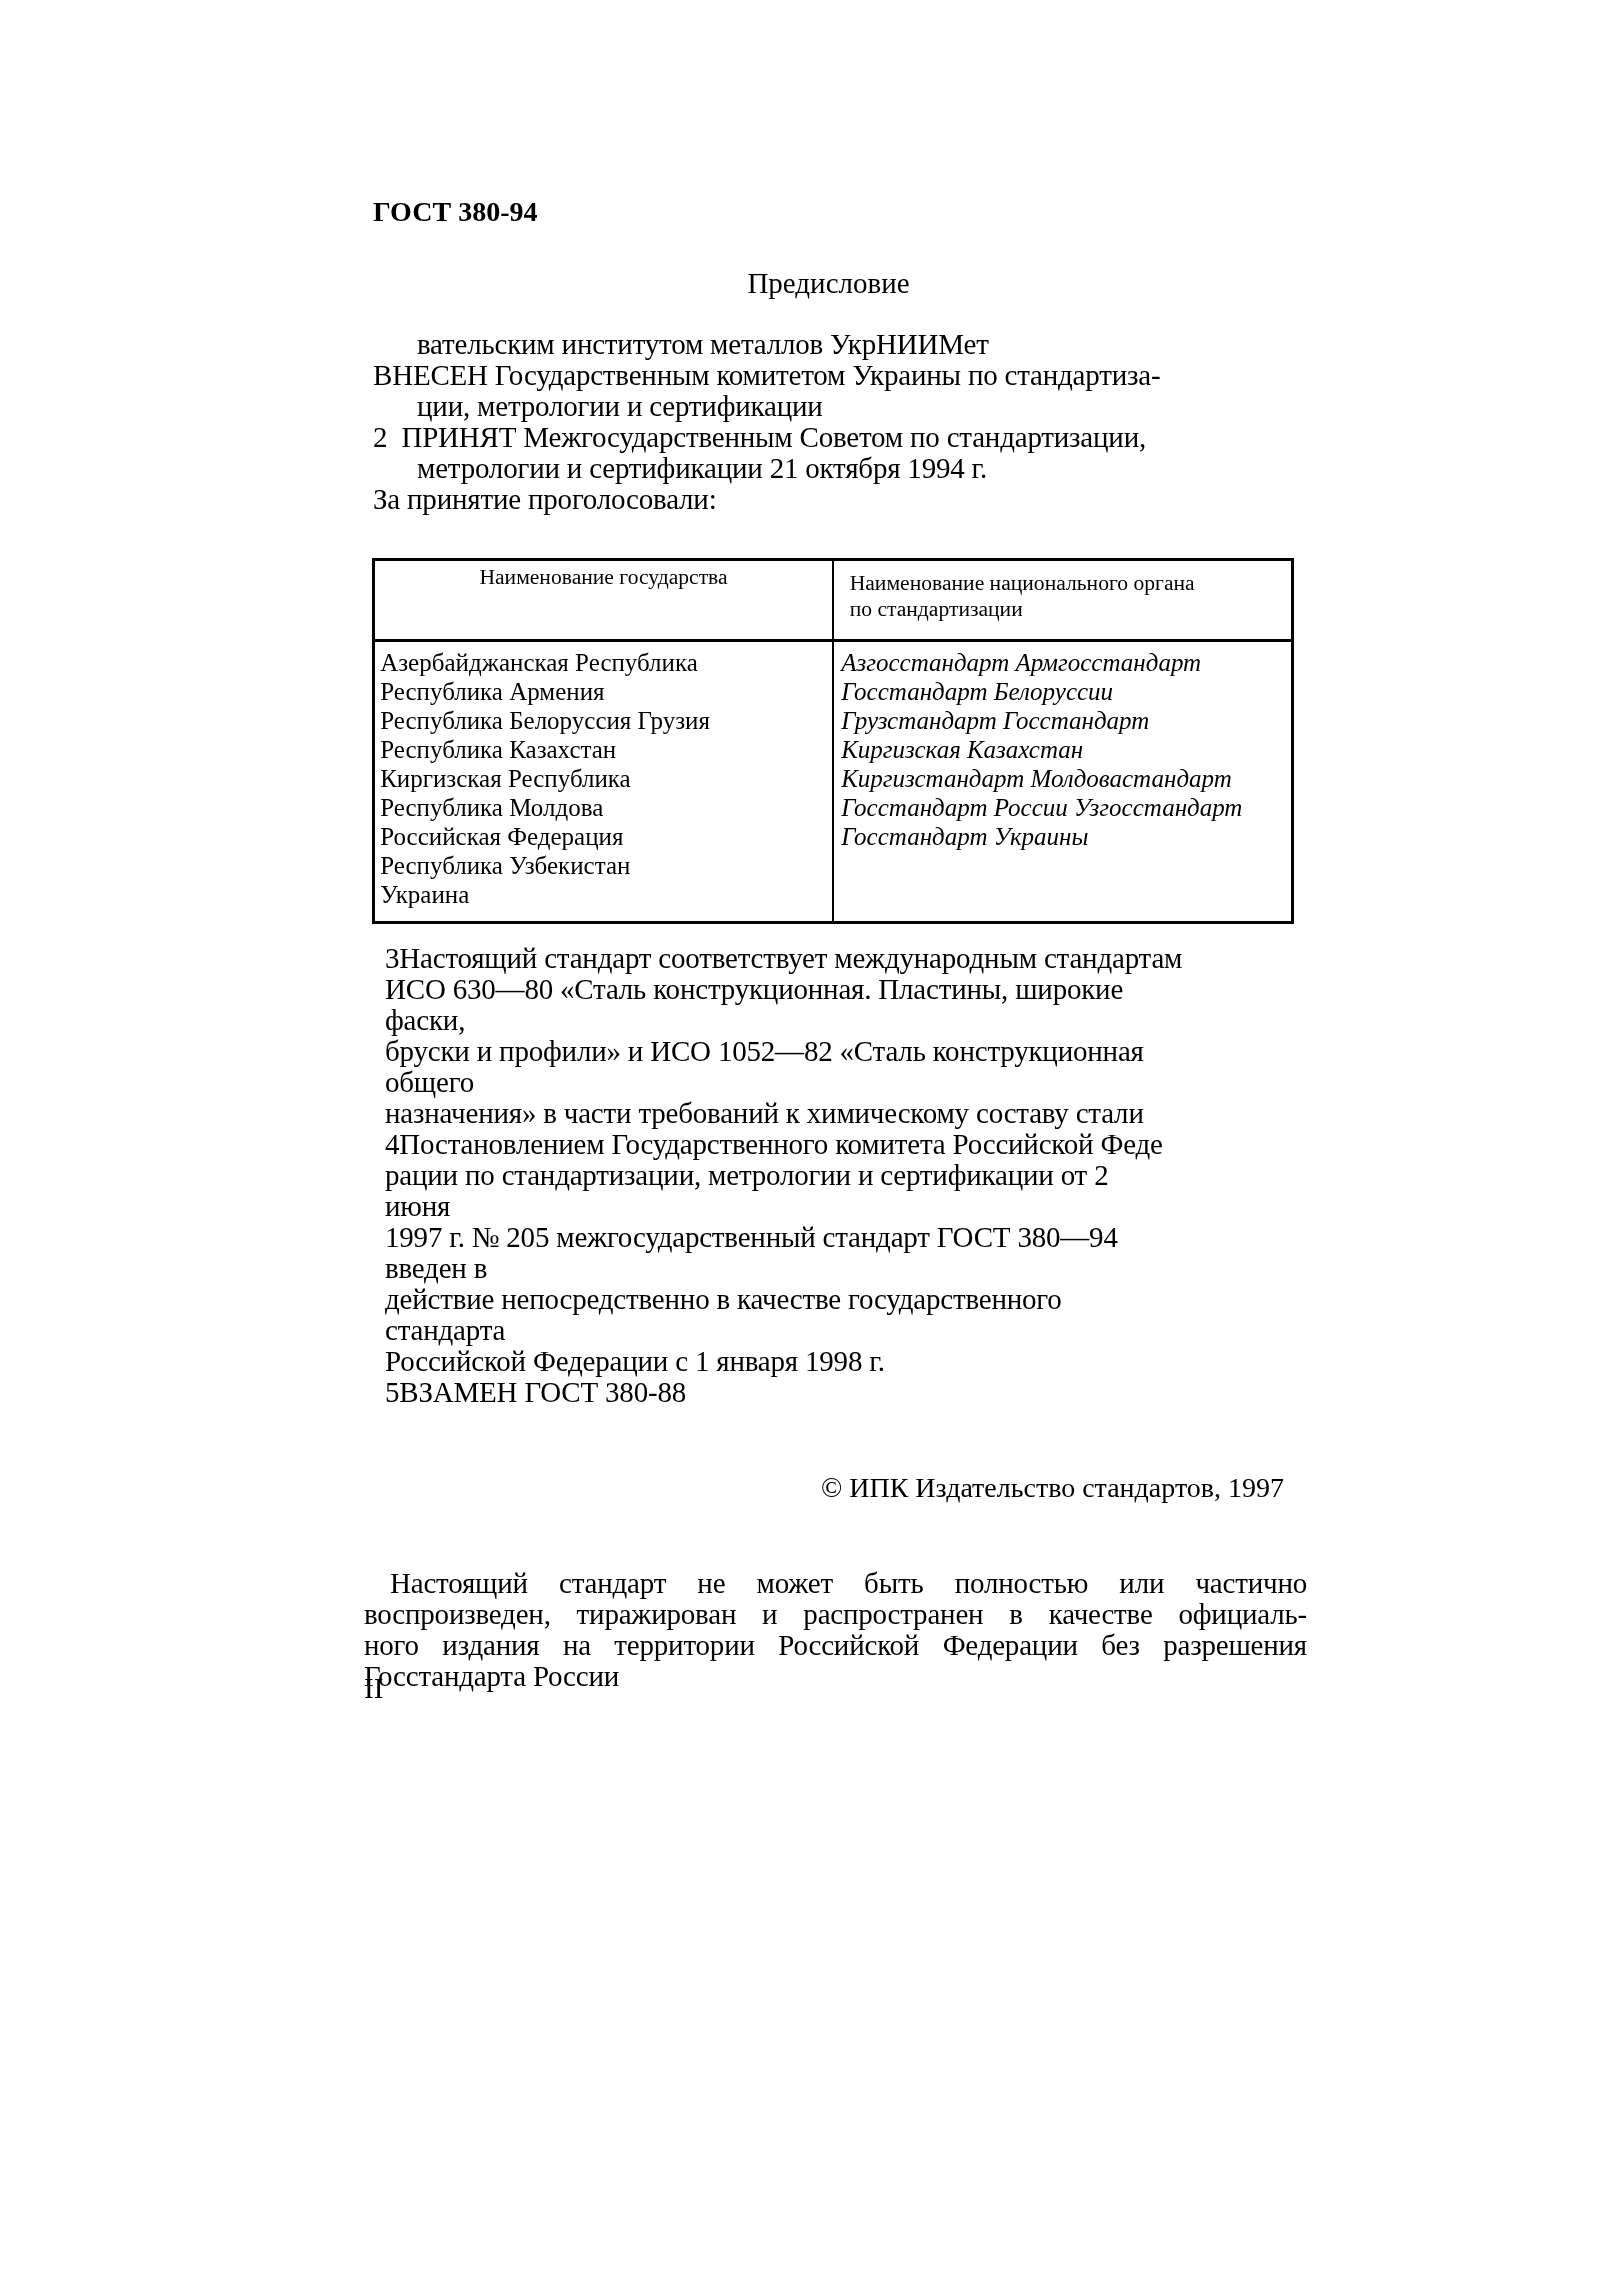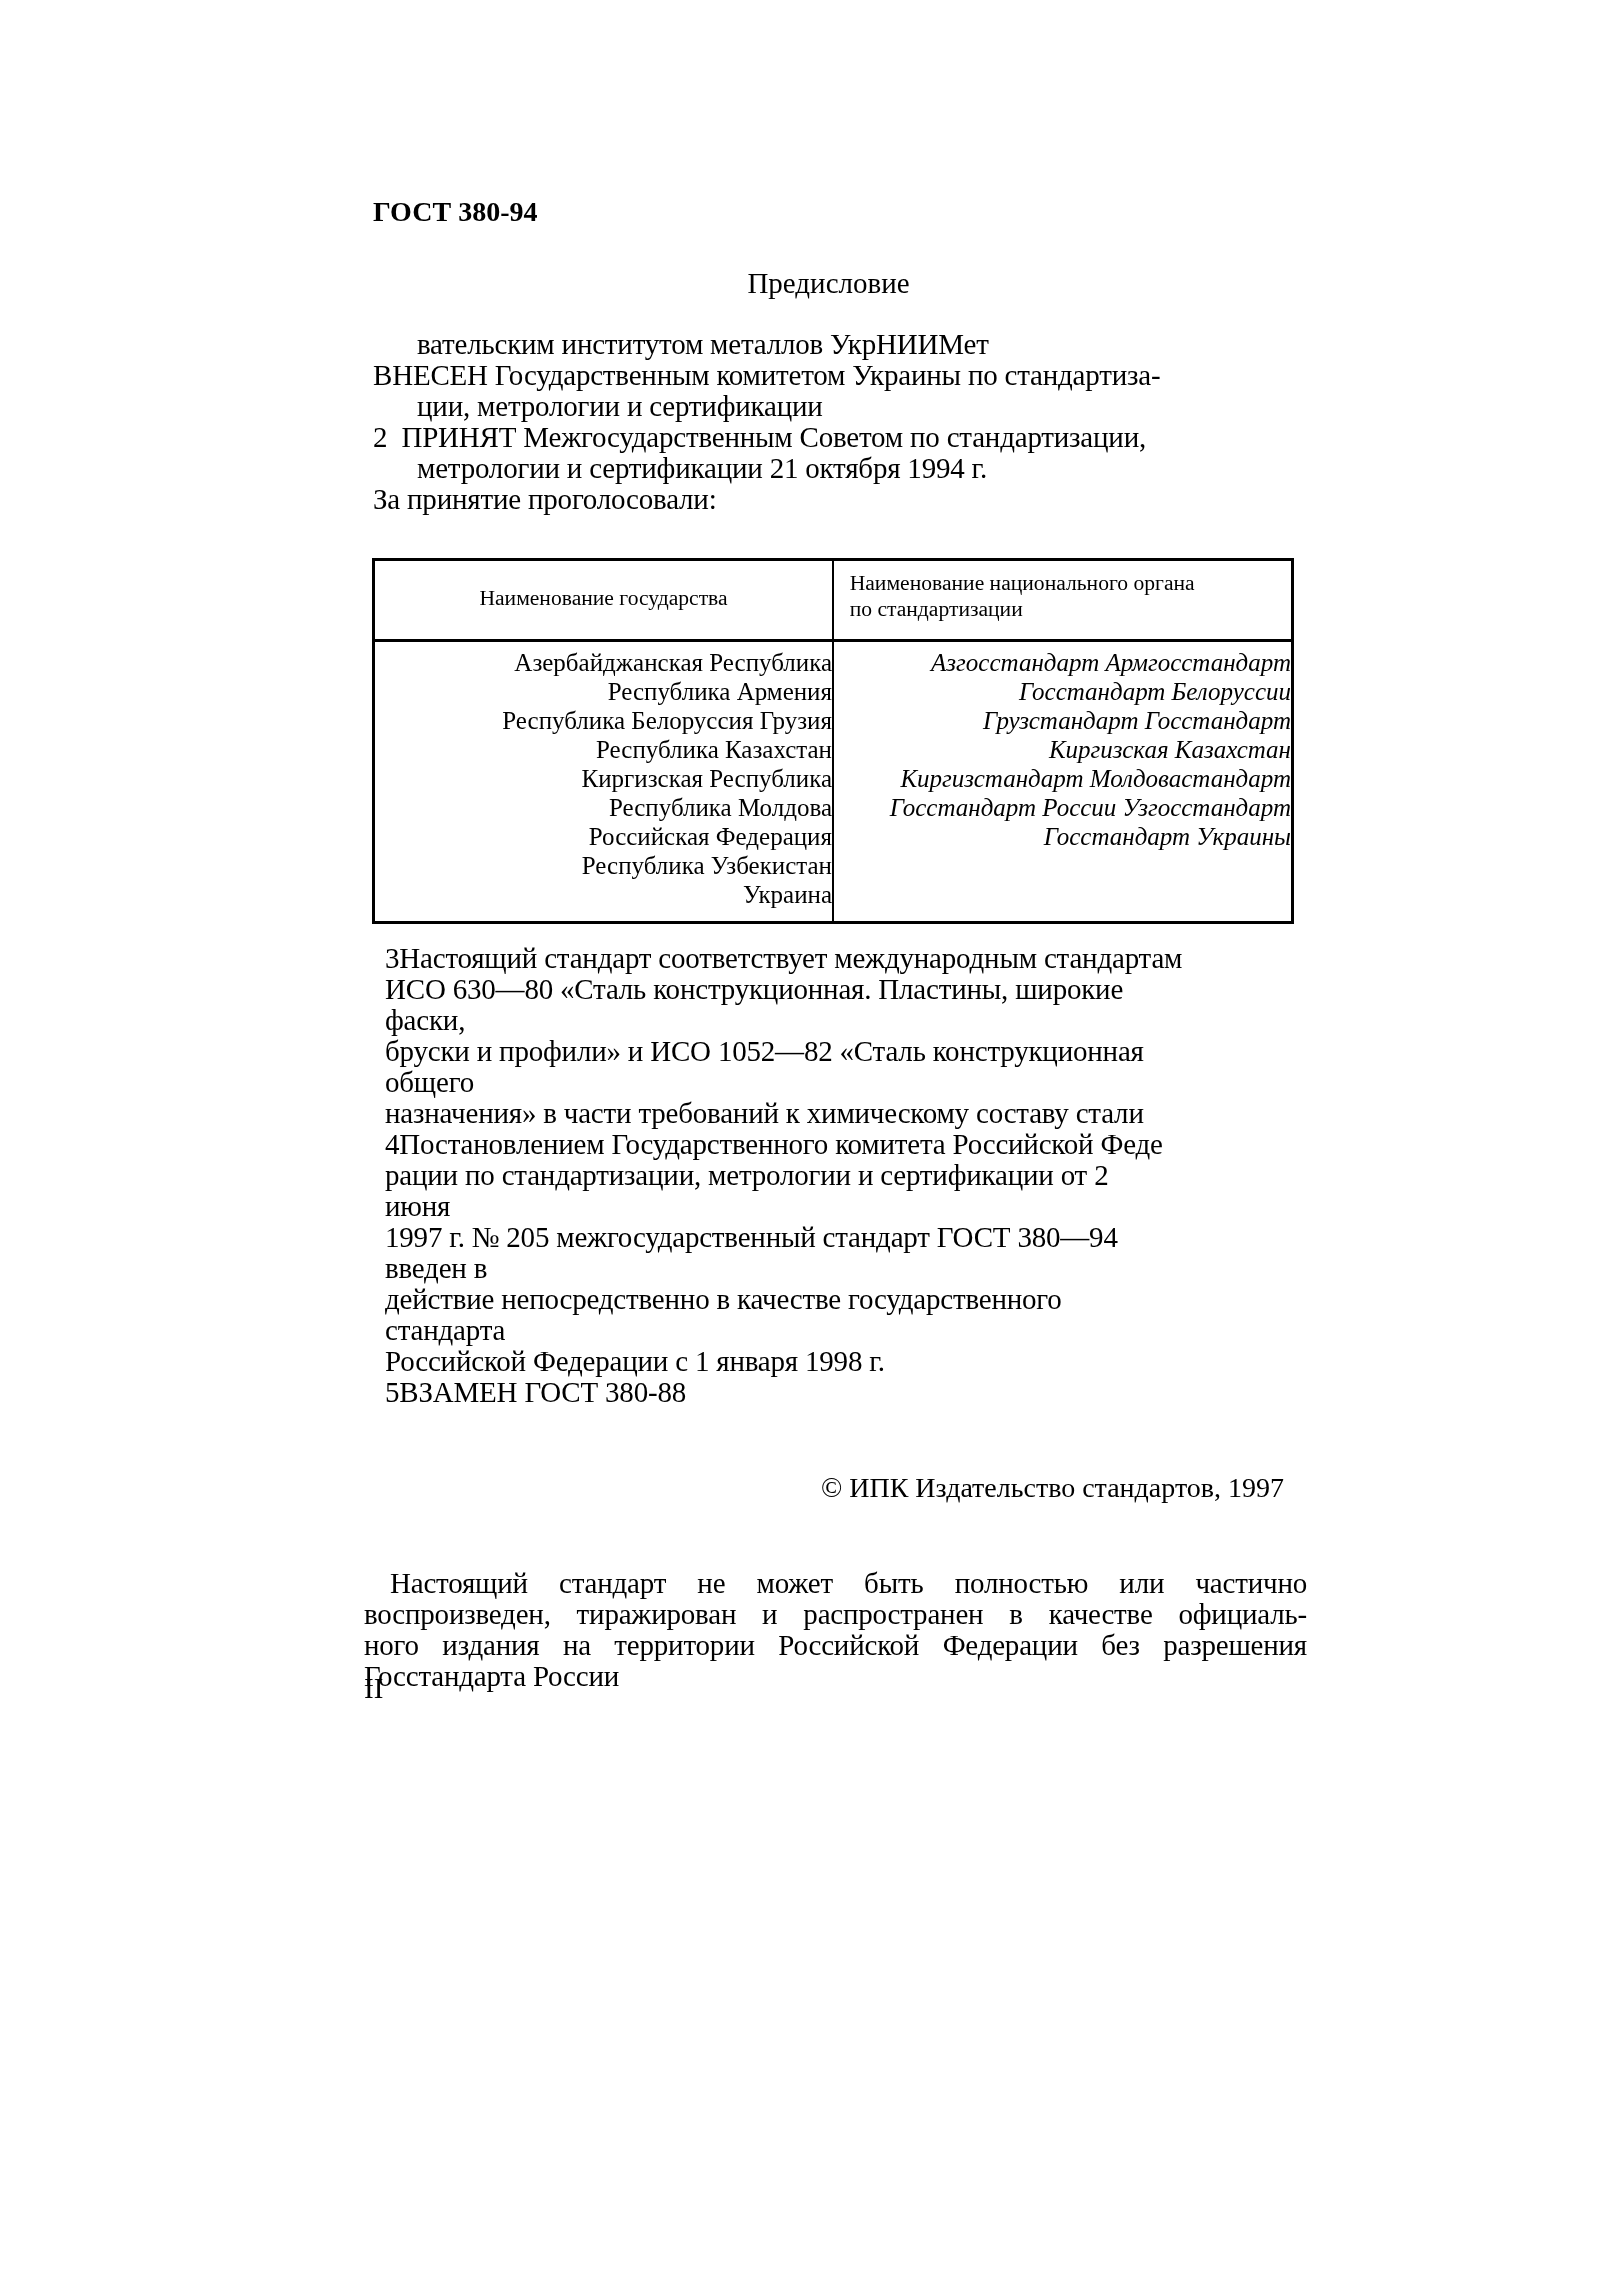--- a/index.html
+++ b/index.html
@@ -22,25 +22,25 @@
     font-size:29px;line-height:31px;letter-spacing:-0.2px;
   }
   .blockA .line{white-space:pre;}
   .blockA .line:nth-child(odd){text-indent:44px;}
   .votetable{
     position:absolute;left:372px;top:558px;width:922px;height:366px;
     border:3.9px solid #000;box-sizing:border-box;
     display:flex;flex-direction:column;background:#fff;
   }
   .thead{display:flex;border-bottom:3.3px solid #000;height:81px;box-sizing:border-box;}
-  .tbody{display:flex;flex:1;text-align:right;}
+  .tbody{display:flex;flex:1;}
   .c1{width:459px;box-sizing:border-box;border-right:2.6px solid #000;}
   .c2{flex:1;box-sizing:border-box;}
   .th{font-size:21.6px;line-height:26px;}
-  .th.c1{text-align:center;padding-top:24px;}
+  .th.c1{text-align:center;padding-top:3px;}
   .th.c2{padding:9.2px 6.5px 0 15.7px;}
   .td{font-size:25px;line-height:29px;padding-top:5.9px;}
   .td.c1{padding-left:5.2px;}
   .td.c2{padding-left:7.2px;font-style:italic;}
   .td .line{white-space:nowrap;}
   .blockB{
     position:absolute;left:385px;top:943px;width:903px;
     font-size:29px;line-height:31px;letter-spacing:-0.2px;
   }
   .blockB .line{white-space:pre;}

